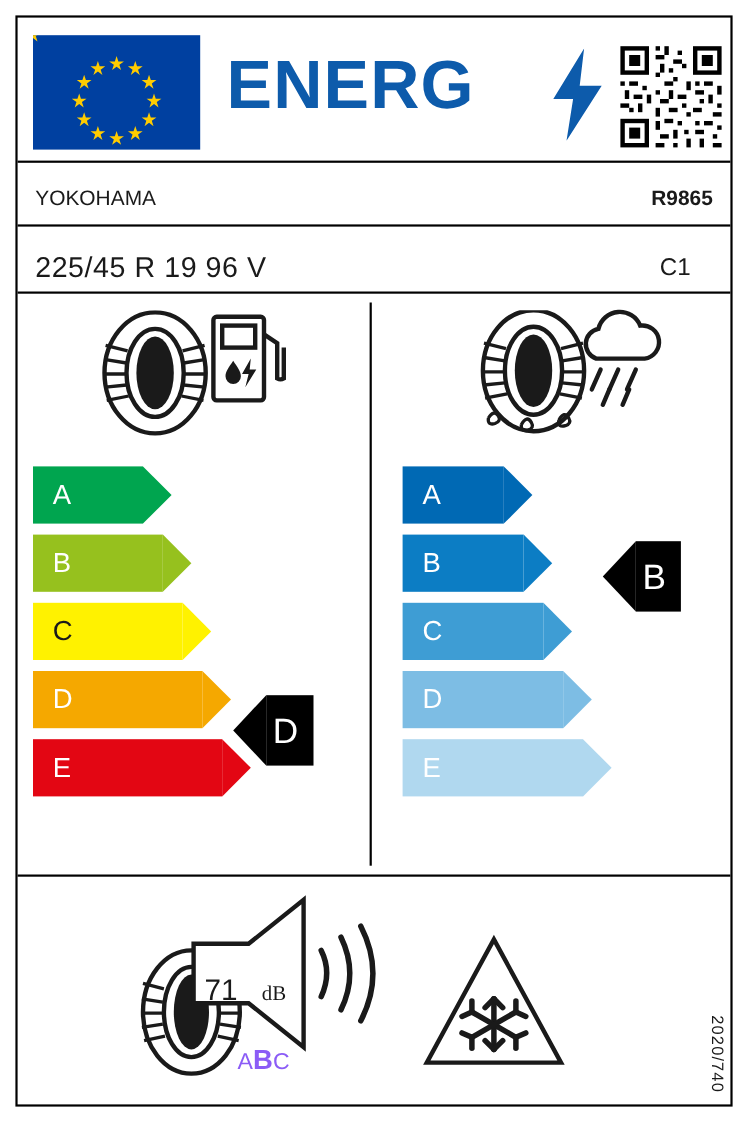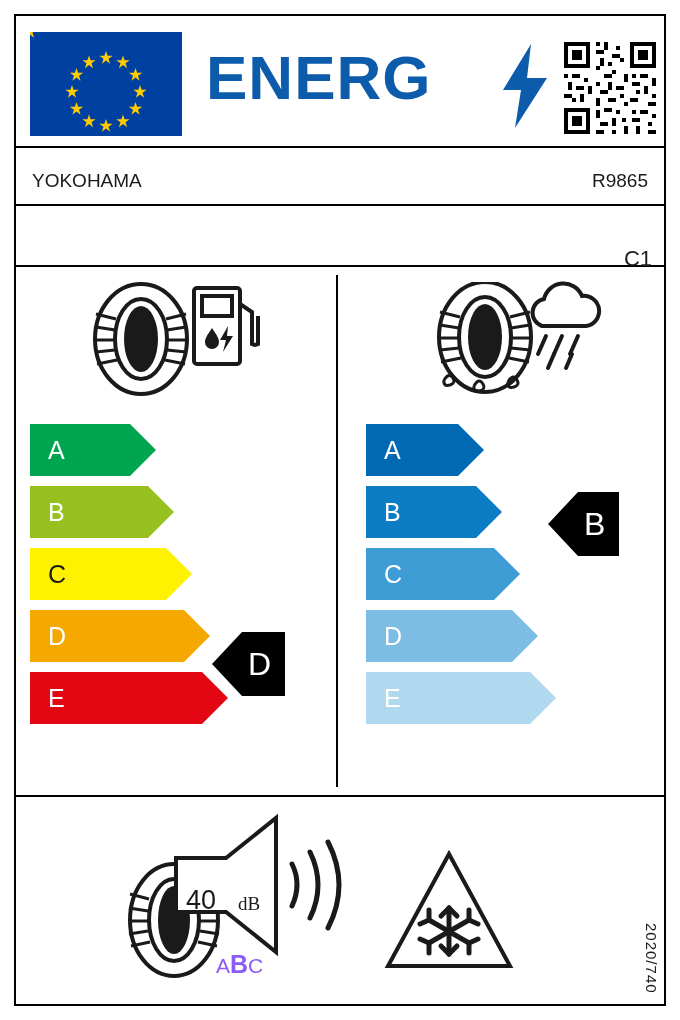--- a/index.html
+++ b/index.html
@@ -88,36 +88,36 @@
     top: 170px;
     font-size: 19px;
     color: #1a1a1a;
   }
   .reg-code {
     position: absolute;
     right: 32px;
     top: 170px;
     font-size: 19px;
     color: #1a1a1a;
+    font-weight: bold;
   }
   .tyre-size {
     position: absolute;
     left: 32px;
     top: 228px;
     font-size: 26px;
     letter-spacing: 0.5px;
     color: #1a1a1a;
   }
   .tyre-class {
     position: absolute;
-    right: 28px;
+    right: 52px;
     top: 230px;
     font-size: 22px;
     color: #1a1a1a;
-    margin-top: 16px;
   }
 
   
   .vline {
     position: absolute;
     background: #000;
     width: 2px;
   }
 
   .pictogram {
@@ -321,20 +321,21 @@
     </svg>
   </div>
 
   <div class="hline" style="left:16px; top:146px; width:648px;"></div>
   <div class="hline" style="left:16px; top:204px; width:648px;"></div>
   <div class="hline" style="left:16px; top:265px; width:648px;"></div>
   <div class="hline" style="left:16px; top:795px; width:648px;"></div>
 
   <div class="brand">YOKOHAMA</div>
   <div class="reg-code">R9865</div>
+  <div class="tyre-size">225/45 R 19 96 V</div>
   <div class="tyre-class">C1</div>
 
   <div class="vline" style="left:336px; top:275px; height:512px;"></div>
 
   <svg class="pictogram" style="left:86px; top:282px; width:110px; height:115px;" viewBox="0 0 110 115">
     <ellipse cx="55" cy="57" rx="46" ry="55" fill="none" stroke="#1a1a1a" stroke-width="4"></ellipse>
     <ellipse cx="55" cy="57" rx="26" ry="40" fill="none" stroke="#1a1a1a" stroke-width="4"></ellipse>
     <ellipse cx="55" cy="57" rx="17" ry="33" fill="#1a1a1a"></ellipse>
     <g stroke="#1a1a1a" stroke-width="3">
       <line x1="10" y1="32" x2="30" y2="37"></line>
@@ -486,21 +487,21 @@
     </g>
   </svg>
   <svg class="pictogram" style="left:168px; top:812px; width:180px; height:160px;" viewBox="0 0 180 160">
     <polygon points="8,46 58,46 108,6 108,140 58,100 8,100" fill="#ffffff" stroke="#1a1a1a" stroke-width="4"></polygon>
     <g fill="none" stroke="#1a1a1a" stroke-width="5" stroke-linecap="round">
       <path d="M124 52 q10 20 0 42"></path>
       <path d="M142 40 q16 33 0 66"></path>
       <path d="M160 30 q22 43 0 86"></path>
     </g>
   </svg>
-  <div class="noise-val" style="left:186px; top:885px;">40</div>
+  <div class="noise-val" style="left:186px; top:885px;">71</div>
   <div class="noise-db" style="left:238px; top:893px;">dB</div>
   <div class="noise-class" style="left:216px; top:950px;"><span>A</span><b>B</b><span>C</span></div>
 
   <svg class="pictogram" style="left:384px; top:848px; width:130px; height:126px;" viewBox="0 0 130 126">
     <polygon points="65,6 126,118 4,118" fill="none" stroke="#1a1a1a" stroke-width="4"></polygon>
     <g stroke="#1a1a1a" stroke-width="5" stroke-linecap="round">
       <line x1="65" y1="60" x2="65" y2="106"></line>
       <line x1="45" y1="72" x2="85" y2="95"></line>
       <line x1="85" y1="72" x2="45" y2="95"></line>
       <line x1="65" y1="60" x2="57" y2="68"></line>

